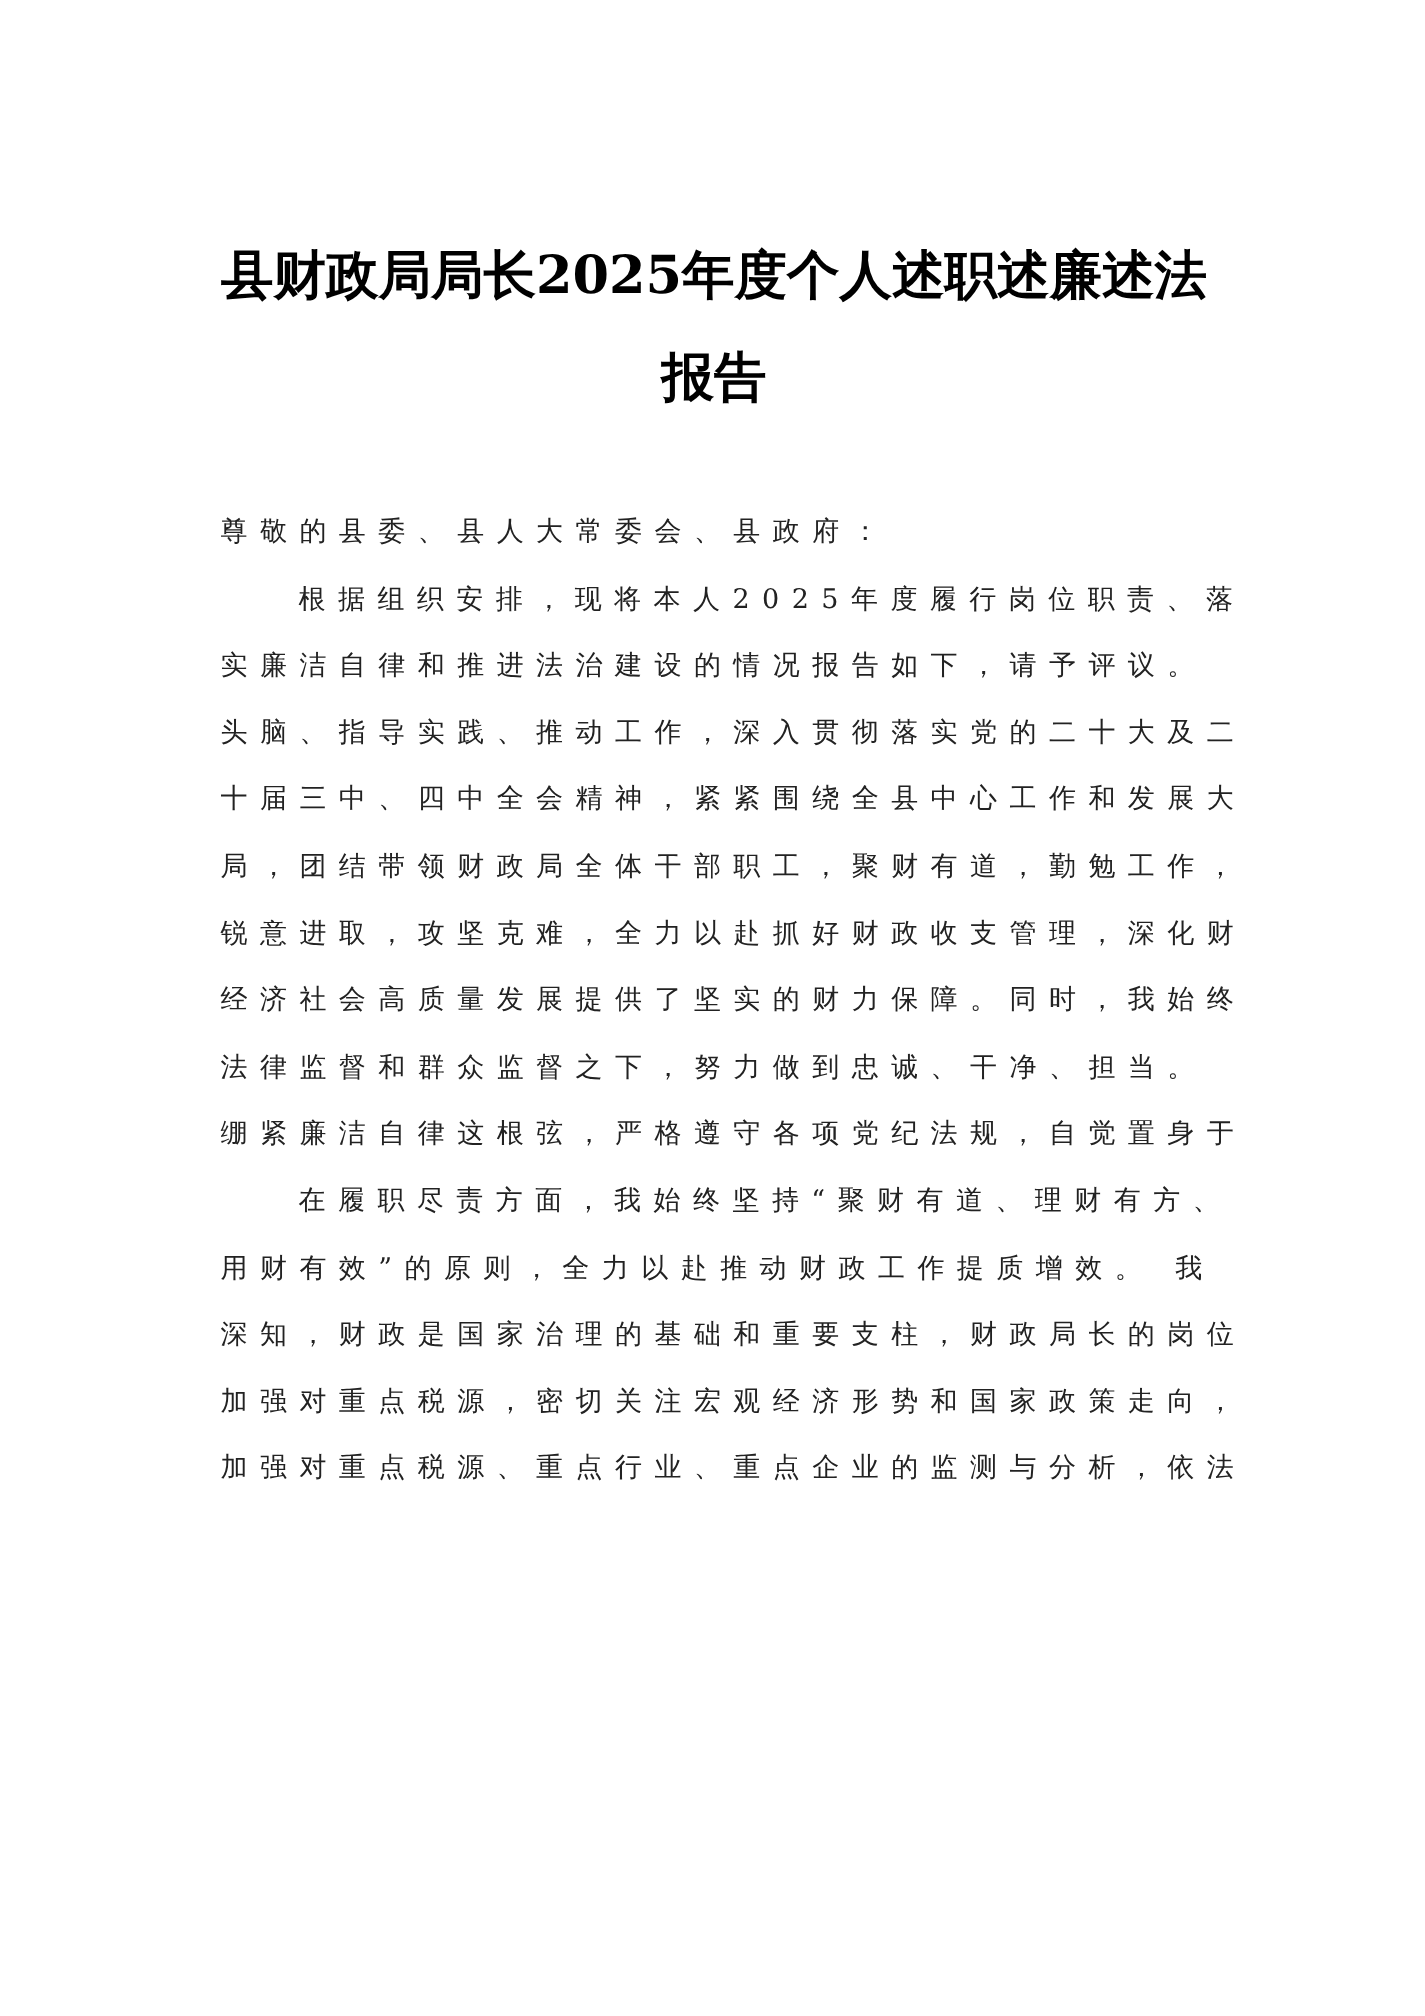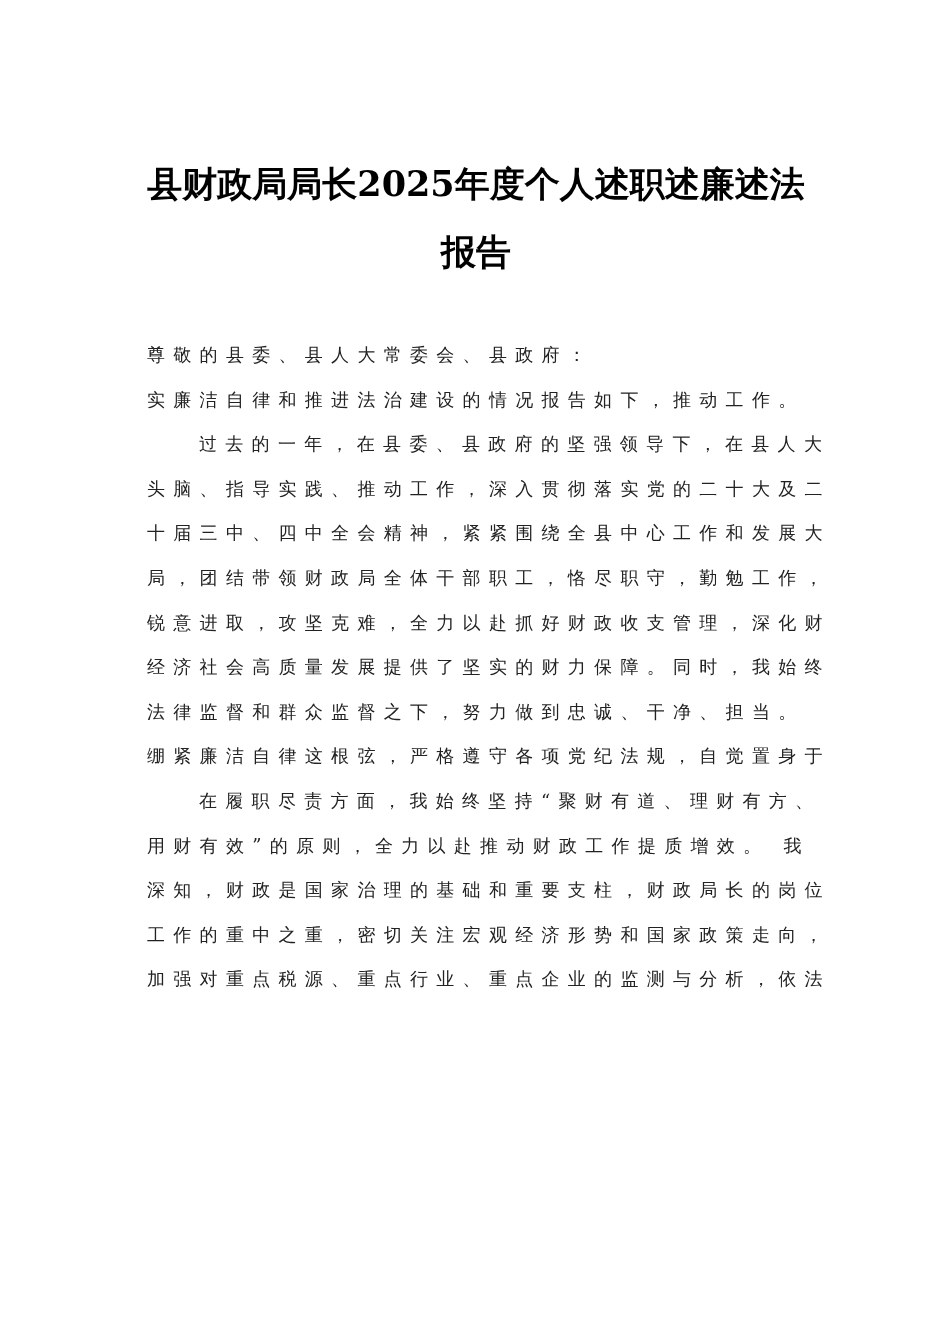--- a/index.html
+++ b/index.html
@@ -20,35 +20,35 @@
 <div class="page">
   <div class="title">
     <span class="tline">县财政局局长2025年度个人述职述廉述法</span>
     <span class="tline">报告</span>
   </div>
 
   <div class="body">
     <span class="line">尊敬的县委、县人大常委会、县政府：</span>
 
     <div>
-      <span class="line">实廉洁自律和推进法治建设的情况报告如下，推动工作。</span>
+      <span class="line indent">根据组织安排，现将本人2025年度履行岗位职责、落</span>
+      <span class="line">实廉洁自律和推进法治建设的情况报告如下，请予评议。</span>
     </div>
 
     <div>
-      <span class="line indent">过去的一年，在县委、县政府的坚强领导下，在县人大</span>
       <span class="line">头脑、指导实践、推动工作，深入贯彻落实党的二十大及二</span>
       <span class="line">十届三中、四中全会精神，紧紧围绕全县中心工作和发展大</span>
-      <span class="line">局，团结带领财政局全体干部职工，恪尽职守，勤勉工作，</span>
+      <span class="line">局，团结带领财政局全体干部职工，聚财有道，勤勉工作，</span>
       <span class="line">锐意进取，攻坚克难，全力以赴抓好财政收支管理，深化财</span>
       <span class="line">经济社会高质量发展提供了坚实的财力保障。同时，我始终</span>
       <span class="line">法律监督和群众监督之下，努力做到忠诚、干净、担当。</span>
       <span class="line">绷紧廉洁自律这根弦，严格遵守各项党纪法规，自觉置身于</span>
     </div>
 
     <div>
       <span class="line indent">在履职尽责方面，我始终坚持“聚财有道、理财有方、</span>
       <span class="line">用财有效”的原则，全力以赴推动财政工作提质增效。 我</span>
       <span class="line">深知，财政是国家治理的基础和重要支柱，财政局长的岗位</span>
-      <span class="line">工作的重中之重，密切关注宏观经济形势和国家政策走向，</span>
+      <span class="line">加强对重点税源，密切关注宏观经济形势和国家政策走向，</span>
       <span class="line">加强对重点税源、重点行业、重点企业的监测与分析，依法</span>
     </div>
   </div>
 </div>
 
 </body></html>

